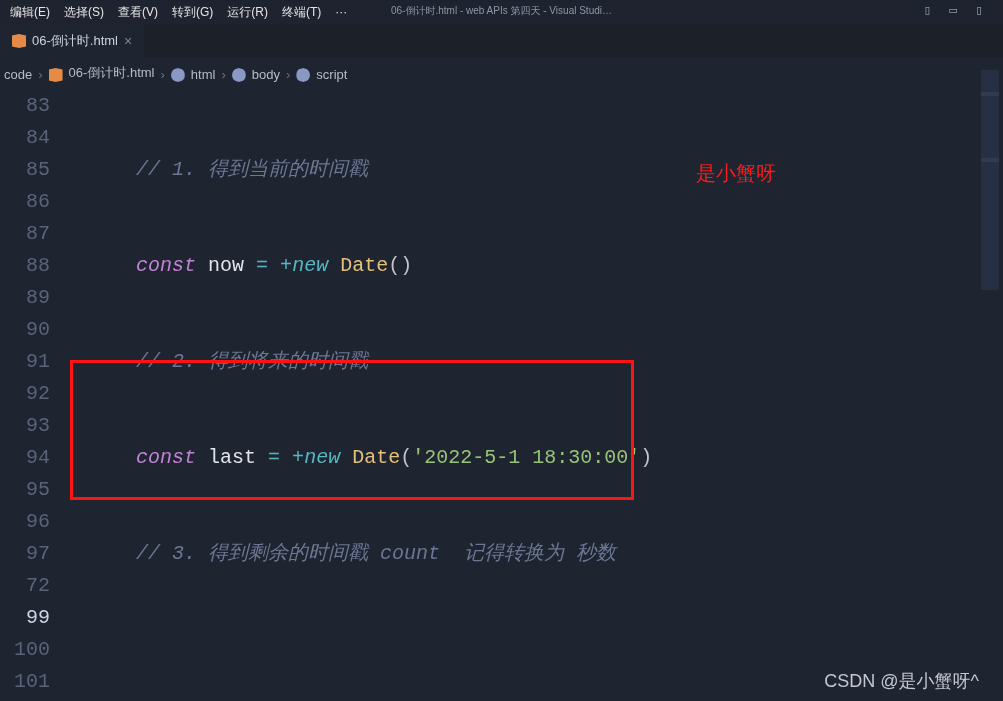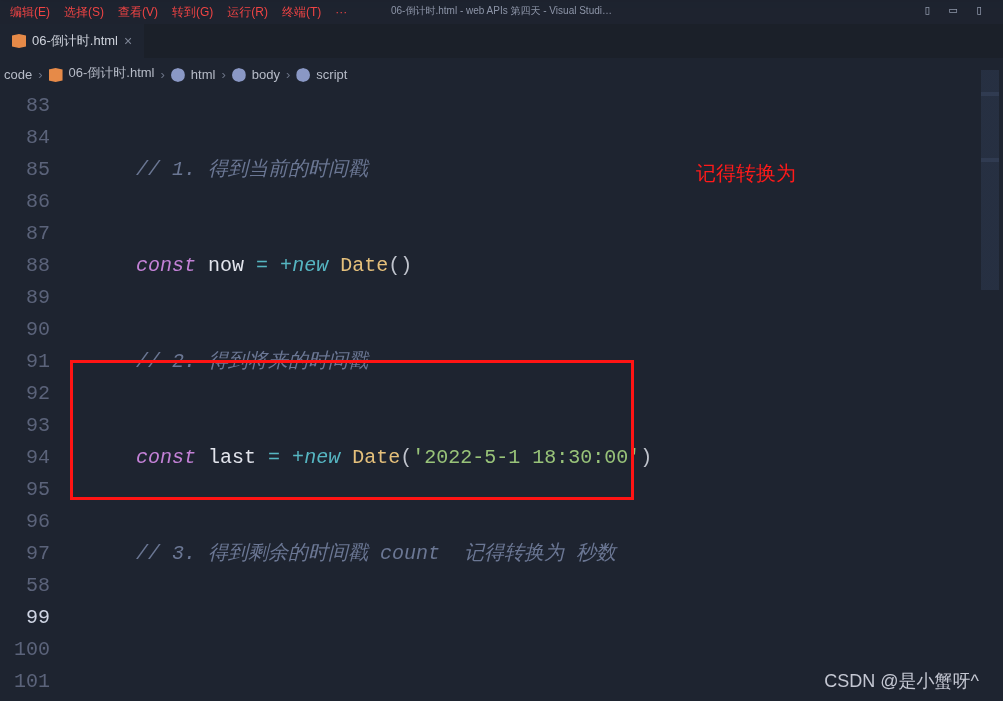--- a/index.html
+++ b/index.html
@@ -15,21 +15,21 @@
 
   
   .menu-bar {
     height: 24px;
     background: rgba(30,36,48,0.9);
     display: flex;
     align-items: center;
     gap: 14px;
     padding-left: 10px;
     font-size: 12px;
-    color: #ef4444;
+    color: #e5e5e5;
     font-family: "Microsoft YaHei", sans-serif;
     filter: blur(0.5px);
   }
   .menu-bar span { cursor: default; }
 
   .title-bar-text {
     position: absolute;
     top: 4px;
     left: 50%;
     transform: translateX(-50%);
@@ -232,21 +232,21 @@
       <div class="ln">88</div>
       <div class="ln">89</div>
       <div class="ln">90</div>
       <div class="ln">91</div>
       <div class="ln">92</div>
       <div class="ln">93</div>
       <div class="ln">94</div>
       <div class="ln">95</div>
       <div class="ln">96</div>
       <div class="ln">97</div>
-      <div class="ln">58</div>
+      <div class="ln">72</div>
       <div class="ln active">99</div>
       <div class="ln">100</div>
       <div class="ln">101</div>
       <div class="ln">102</div>
     </div>
 
   <div class="code">
     <div class="line">      <span class="cm">// 1. 得到当前的时间戳</span></div>
     <div class="line">      <span class="kw">const</span> <span class="var">now</span> <span class="op">=</span> <span class="op">+</span><span class="newk">new</span> <span class="cls">Date</span><span class="punc">()</span></div>
     <div class="line">      <span class="cm">// 2. 得到将来的时间戳</span></div>
@@ -265,15 +265,15 @@
     
     
     
     
   </div>
 </div>
 
 <div class="minimap"></div>
 
 <div class="anno-box"></div>
-<div class="anno-label">记得转换为</div>
+<div class="anno-label">是小蟹呀</div>
 
 <div class="watermark">CSDN @是小蟹呀^</div>
 
 </body></html>

